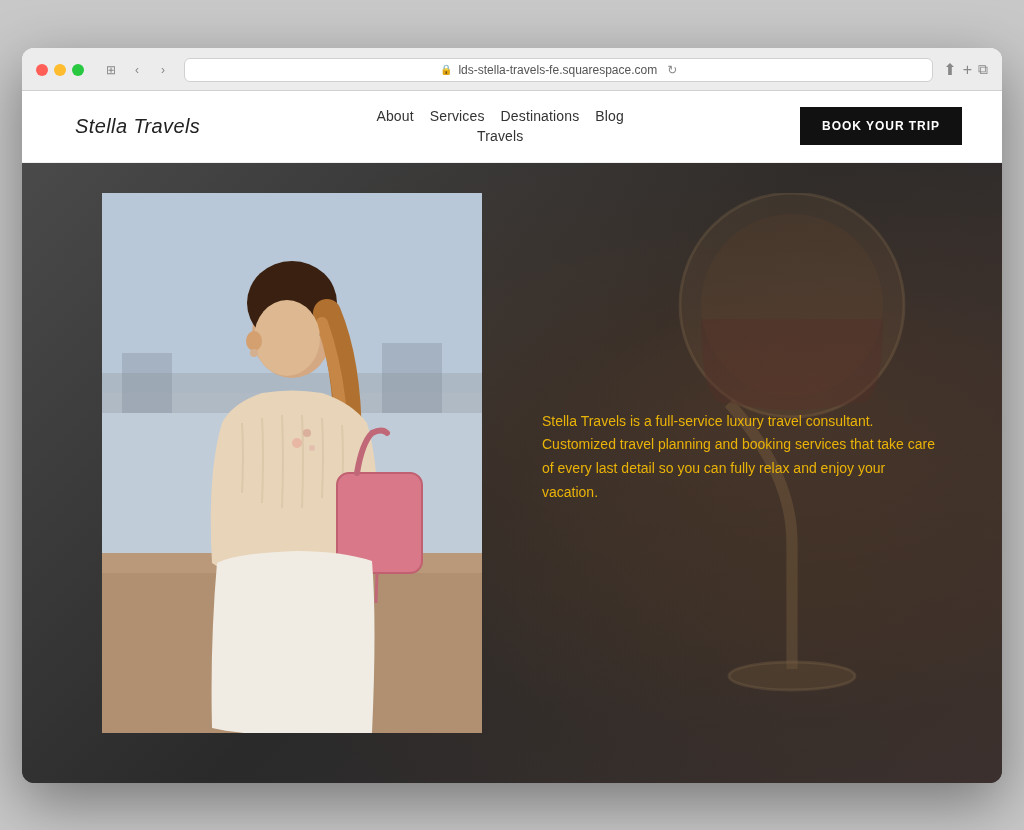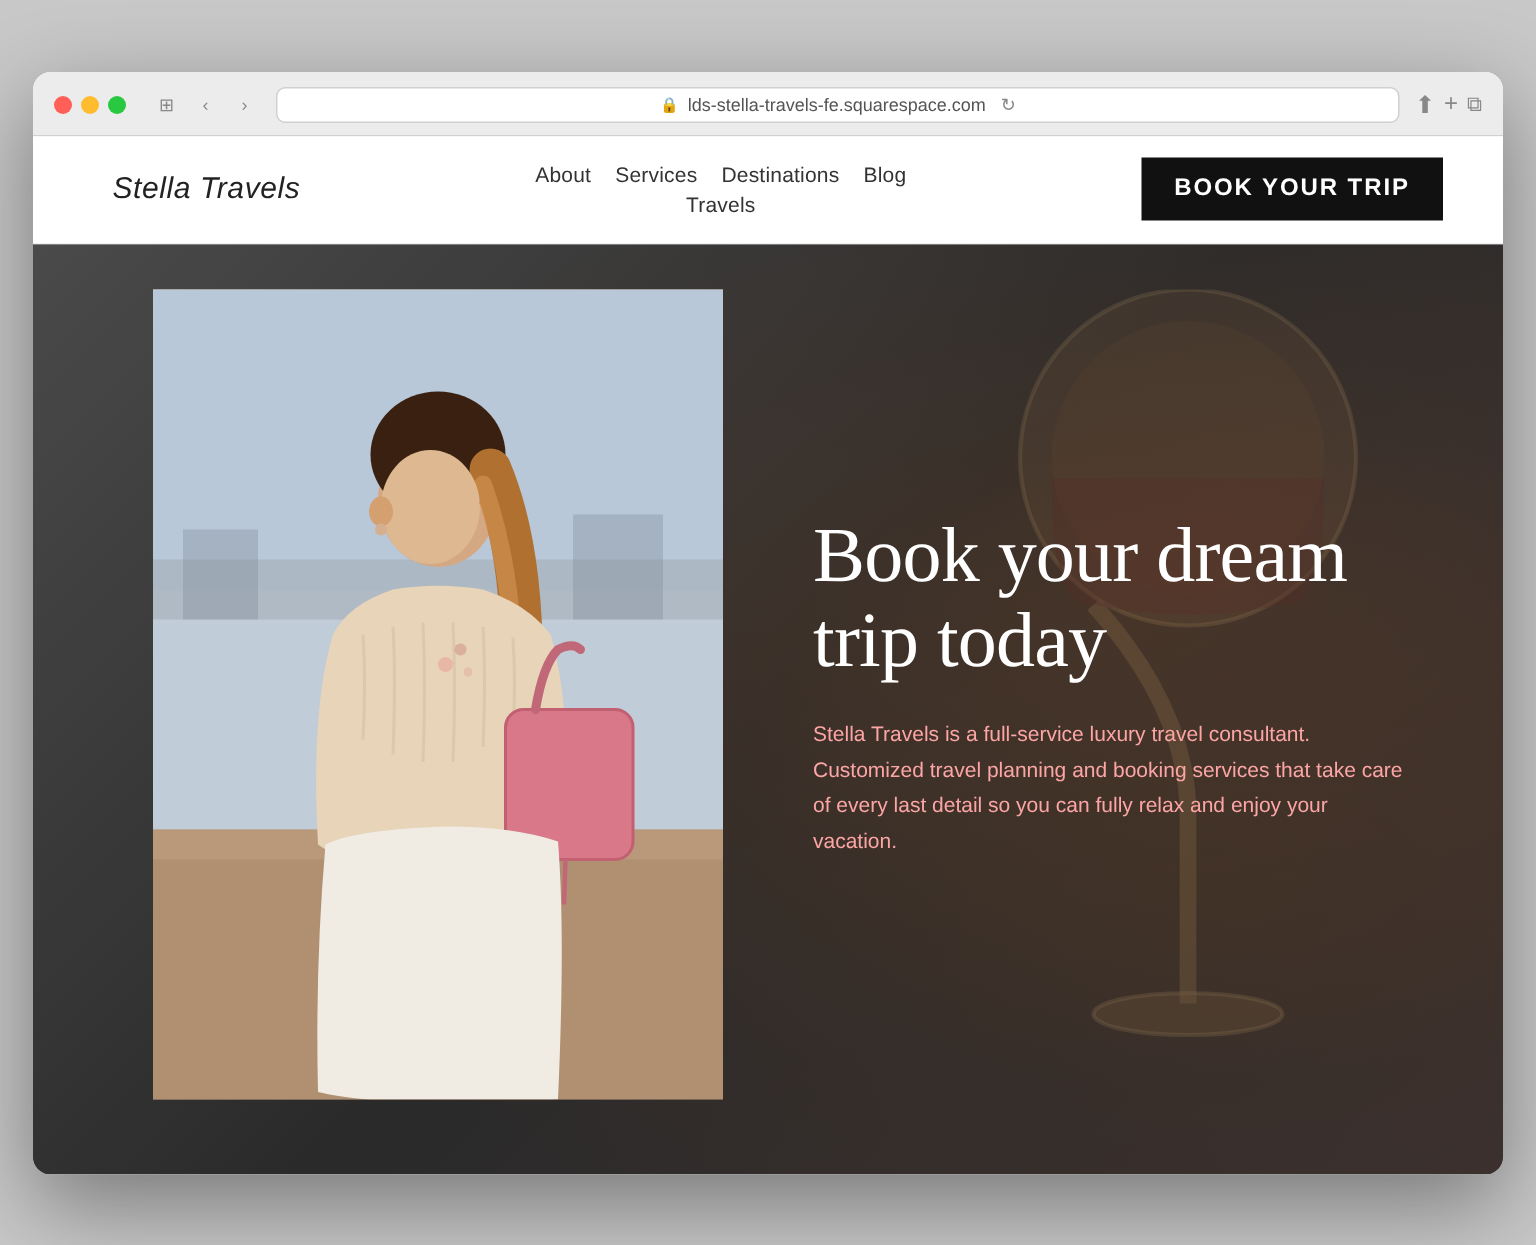--- a/index.html
+++ b/index.html
@@ -136,21 +136,21 @@
       color: #333;
       text-decoration: none;
       cursor: pointer;
       letter-spacing: 0.01em;
     }
 
     .book-btn {
       background: #111;
       color: #fff;
       padding: 12px 22px;
-      font-size: 16px;
+      font-size: 12px;
       font-weight: 700;
       letter-spacing: 0.08em;
       cursor: pointer;
       border: none;
       text-transform: uppercase;
     }
 
     
     .hero-section {
       position: relative;
@@ -226,21 +226,21 @@
       font-weight: 400;
       line-height: 1.1;
       margin-bottom: 22px;
       font-family: Georgia, 'Times New Roman', serif;
       letter-spacing: -0.01em;
     }
 
     .hero-subtext {
       font-size: 14px;
       line-height: 1.7;
-      color: #fca5a5;
+      color: #eab308;
       margin-bottom: 30px;
       font-weight: 300;
     }
 
     .cta-btn {
       display: inline-block;
       background: transparent;
       border: 2px solid #fff;
       color: #fff;
       padding: 14px 28px;
@@ -362,19 +362,18 @@
             <circle cx="152" cy="160" r="4" fill="#d4b090"></circle>
 
             <circle cx="195" cy="250" r="5" fill="#e8b0a0" opacity="0.8"></circle>
             <circle cx="205" cy="240" r="4" fill="#d4a090" opacity="0.7"></circle>
             <circle cx="210" cy="255" r="3" fill="#e0b8a8" opacity="0.7"></circle>
           </svg>
         </div>
       </div>
 
       <div class="hero-text">
-        <h1 class="hero-heading">Book your dream trip today</h1>
         <p class="hero-subtext">Stella Travels is a full-service luxury travel consultant. Customized travel planning and booking services that take care of every last detail so you can fully relax and enjoy your vacation.</p>
       </div>
 
     </section>
   </div>
 </div>
 
 </body></html>

